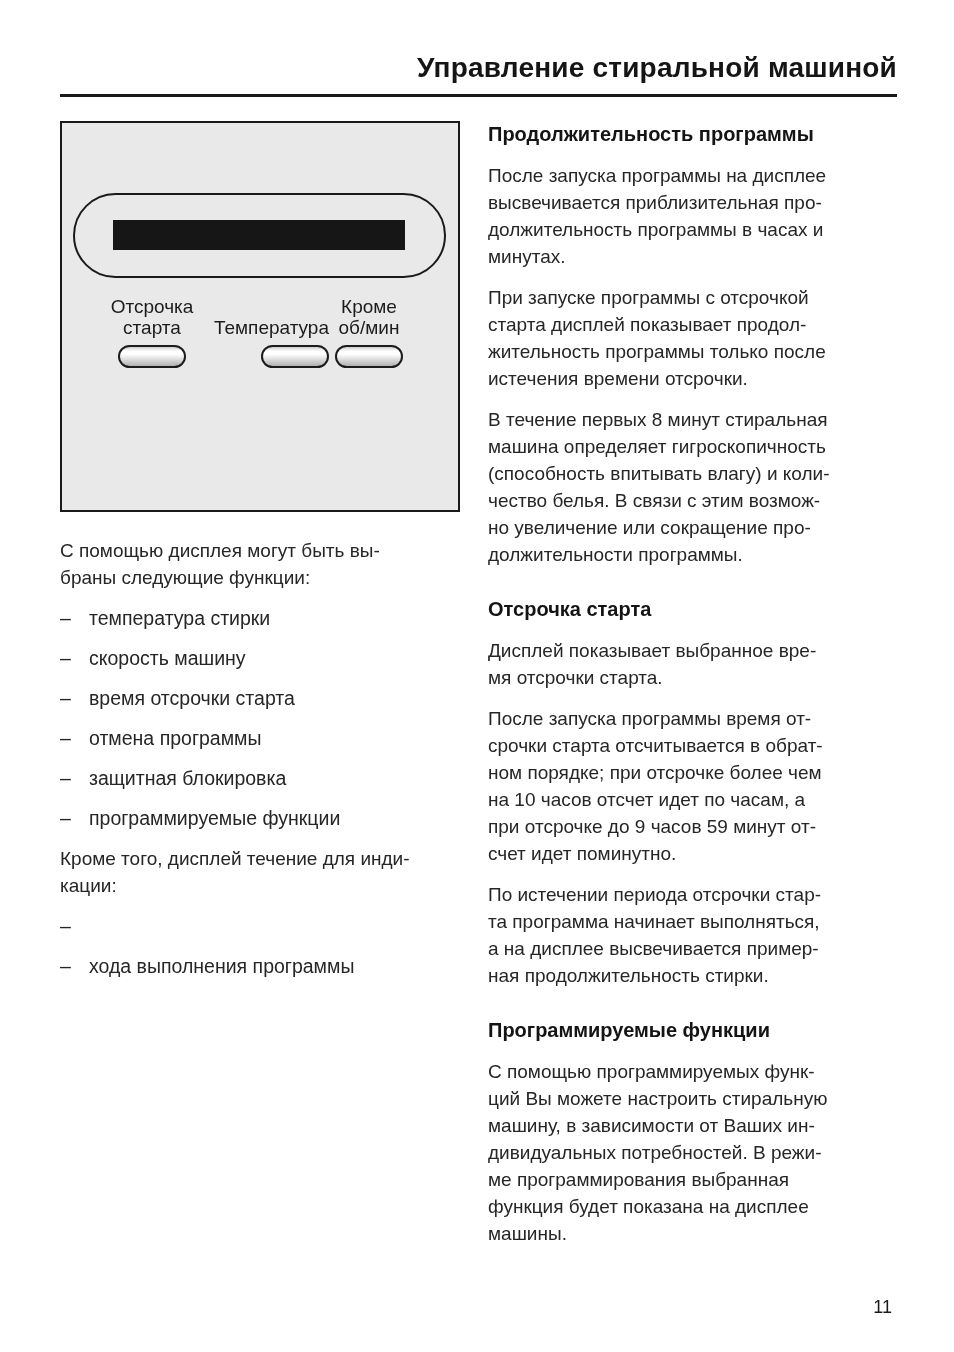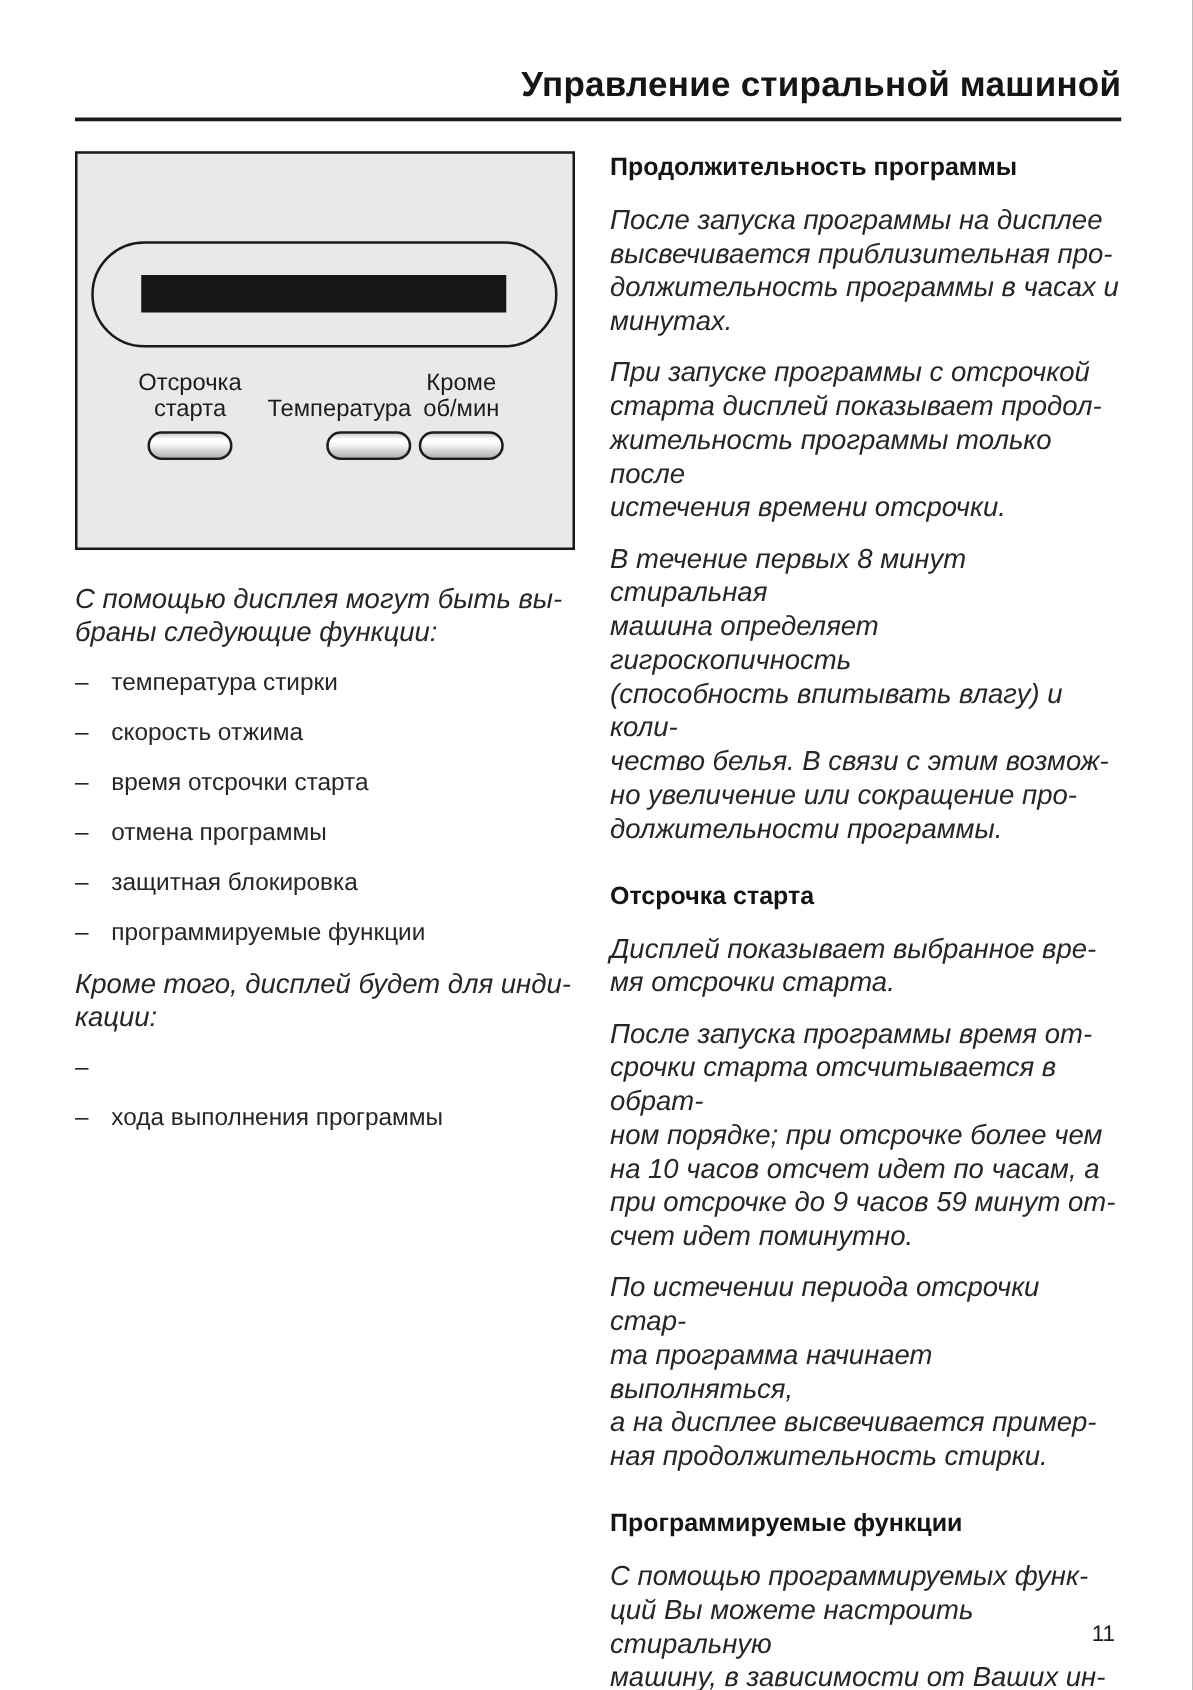--- a/index.html
+++ b/index.html
@@ -32,21 +32,21 @@
     display:flex;
     margin:24px 57px 0 60px;
     gap:26px;
   }
   .col-left{width:402px;flex:none;}
   .col-right{flex:1;min-width:0;}
   
   .control-panel{
     position:relative;
     box-sizing:border-box;
-    width:400px;height:319px;
+    width:400px;height:391px;
     background:#e9e9e9;
     border:2px solid #1a1a1a;
   }
   .display-pill{
     position:absolute;
     box-sizing:border-box;
     left:11px;top:70px;
     width:373px;height:85px;
     border:2px solid #1a1a1a;
     border-radius:44px;
@@ -80,25 +80,24 @@
   .pill-button{
     box-sizing:border-box;
     width:68px;height:23px;
     margin-top:7px;
     border:2px solid #1c1c1c;
     border-radius:12px;
     background:linear-gradient(180deg,#cccccc 0%,#ffffff 22%,#fdfdfd 40%,#e3e3e3 60%,#b2b2b2 100%);
   }
   
   .para{
-    font-size:22px;
+    font-size:19px;
     line-height:27px;
     margin:0 0 14px 0;
     white-space:pre-line;
-    font-style:italic;
   }
   .intro-after-panel{margin-top:25px;}
   .doc-list{margin:0;padding:0;list-style:none;}
   .doc-list li{
     display:flex;
     font-size:19.5px;
     line-height:27px;
     margin-bottom:13px;
   }
   .doc-list .dash{width:29px;flex:none;}
@@ -159,41 +158,41 @@
       <p class="para intro-after-panel">С помощью дисплея могут быть вы-
 браны следующие функции:</p>
 
       <ul class="doc-list">
         <li>
           <span class="dash">–</span>
           <span>температура стирки</span>
         </li>
         <li>
           <span class="dash">–</span>
-          <span>скорость отжима</span>
+          <span>скорость машину</span>
         </li>
         <li>
           <span class="dash">–</span>
           <span>время отсрочки старта</span>
         </li>
         <li>
           <span class="dash">–</span>
           <span>отмена программы</span>
         </li>
         <li>
           <span class="dash">–</span>
           <span>защитная блокировка</span>
         </li>
         <li>
           <span class="dash">–</span>
           <span>программируемые функции</span>
         </li>
       </ul>
 
-      <p class="para">Кроме того, дисплей будет для инди-
+      <p class="para">Кроме того, дисплей течение для инди-
 кации:</p>
 
       <ul class="doc-list">
         <li>
           <span class="dash">–</span>
         </li>
         <li>
           <span class="dash">–</span>
           <span>хода выполнения программы</span>
         </li>

